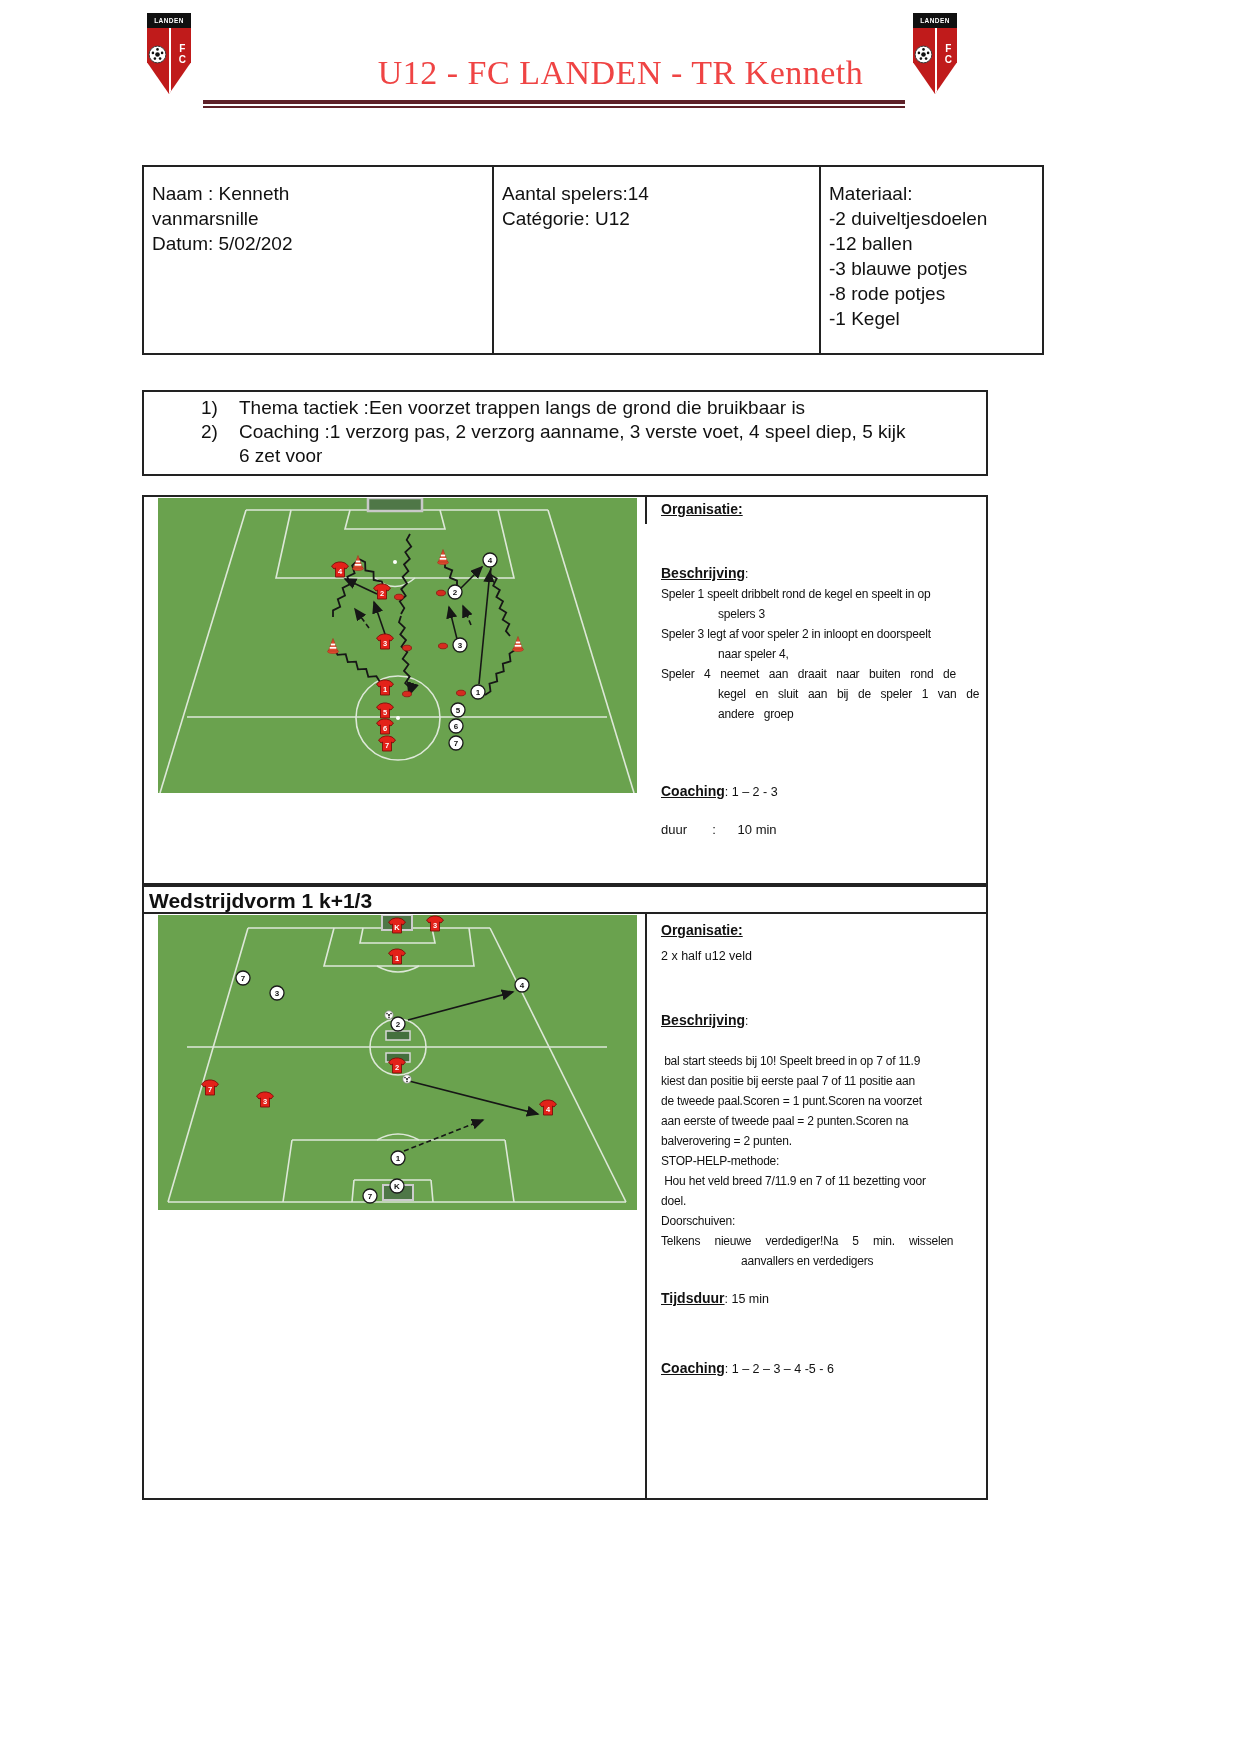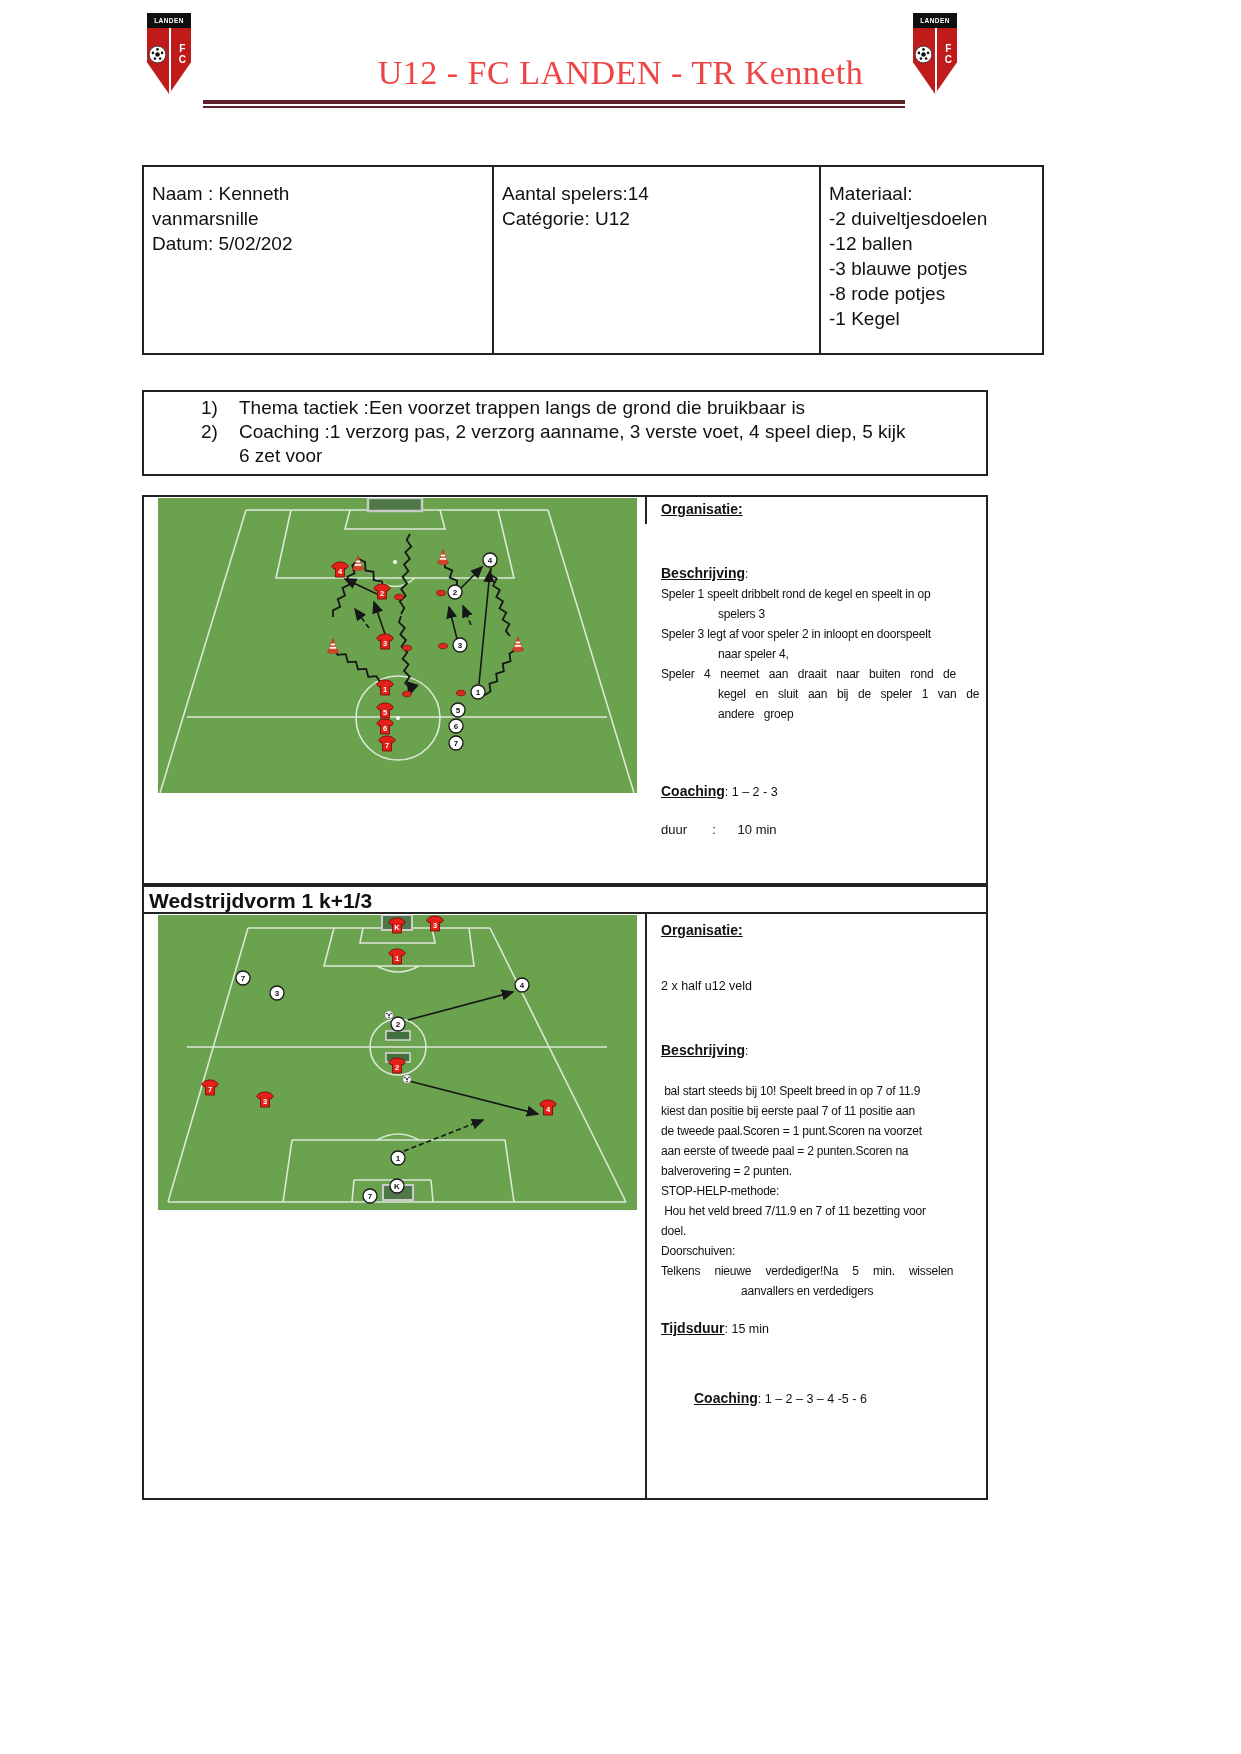--- a/index.html
+++ b/index.html
@@ -48,27 +48,27 @@
              font-size:12px;line-height:20px;}
   .h-ul{font-weight:bold;text-decoration:underline;font-size:14px;}
   .val{font-size:12.5px;}
   .para{white-space:pre-line;letter-spacing:-.2px;}
   .hang{padding-left:57px;text-indent:-57px;}
   .spread{word-spacing:6.5px;}
   #sec1 .besch{margin-top:44px;}
   #sec1 .coach{margin-top:57px;}
   #sec1 .duur{margin-top:18px;font-size:13px;}
   #sec2 .org{margin-top:4px;}
-  #sec2 .orgval{margin-top:36px;font-size:12.5px;}
+  #sec2 .orgval{margin-top:6px;font-size:12.5px;}
   #sec2 .besch{margin-top:44px;}
   #sec2 .body2{margin-top:20px;white-space:pre-line;letter-spacing:-.2px;}
   .w1{word-spacing:11px;letter-spacing:-.2px;}
   .w2{margin-left:80px;letter-spacing:-.2px;}
   #sec2 .tijds{margin-top:17px;}
-  #sec2 .coach{margin-top:49px;margin-left:33px;}
+  #sec2 .coach{margin-top:49px;}
   svg{display:block;}
 </style>
 </head>
 <body>
 
 <div class="page">
 
   <div class="logo left">
     <div class="logo-banner">LANDEN</div>
     <div class="logo-shield">

